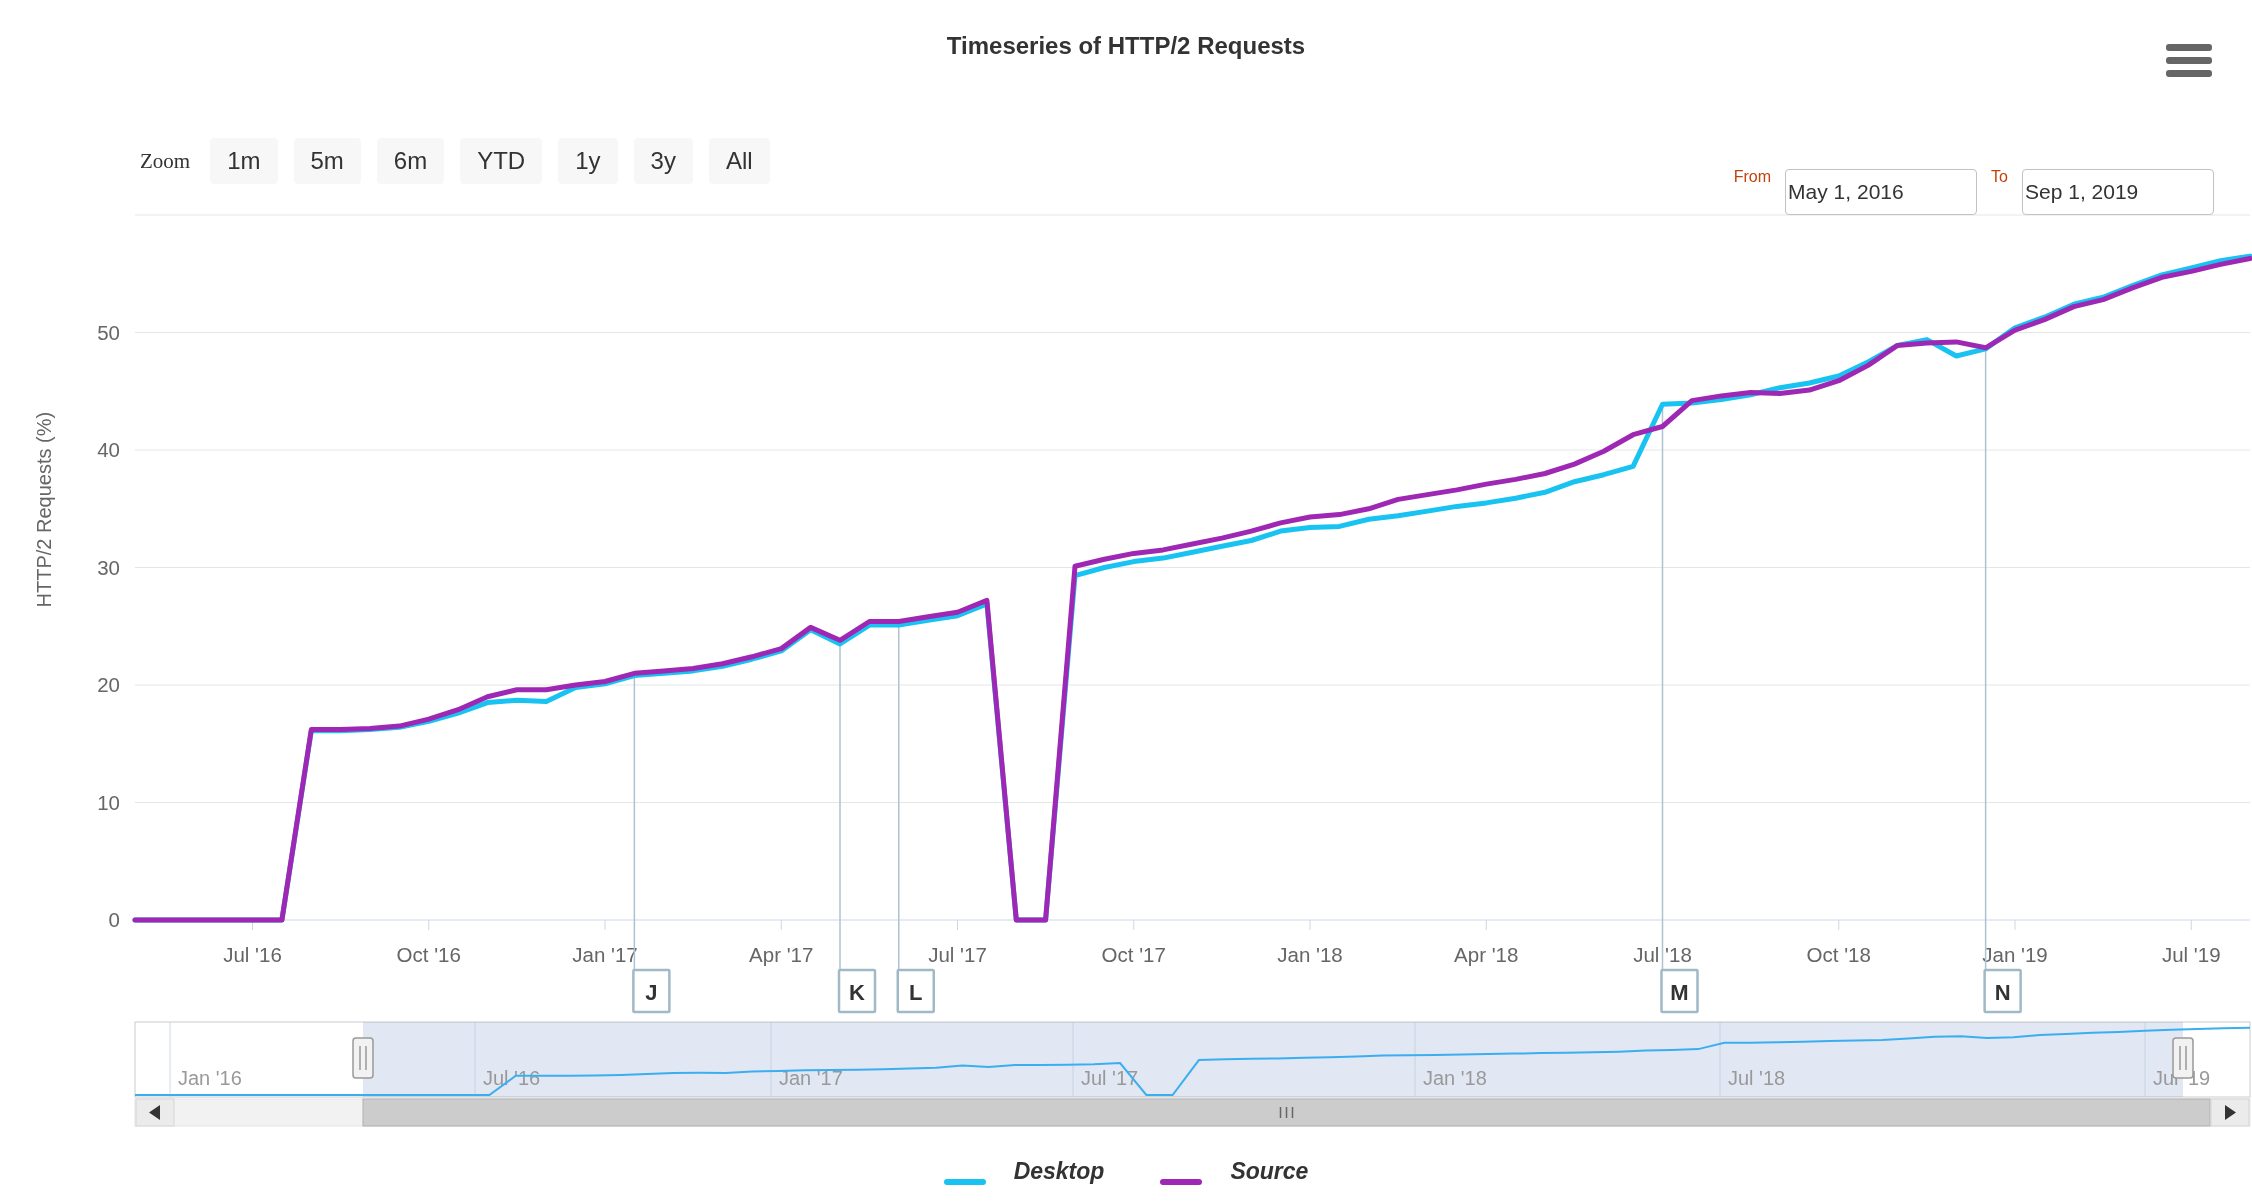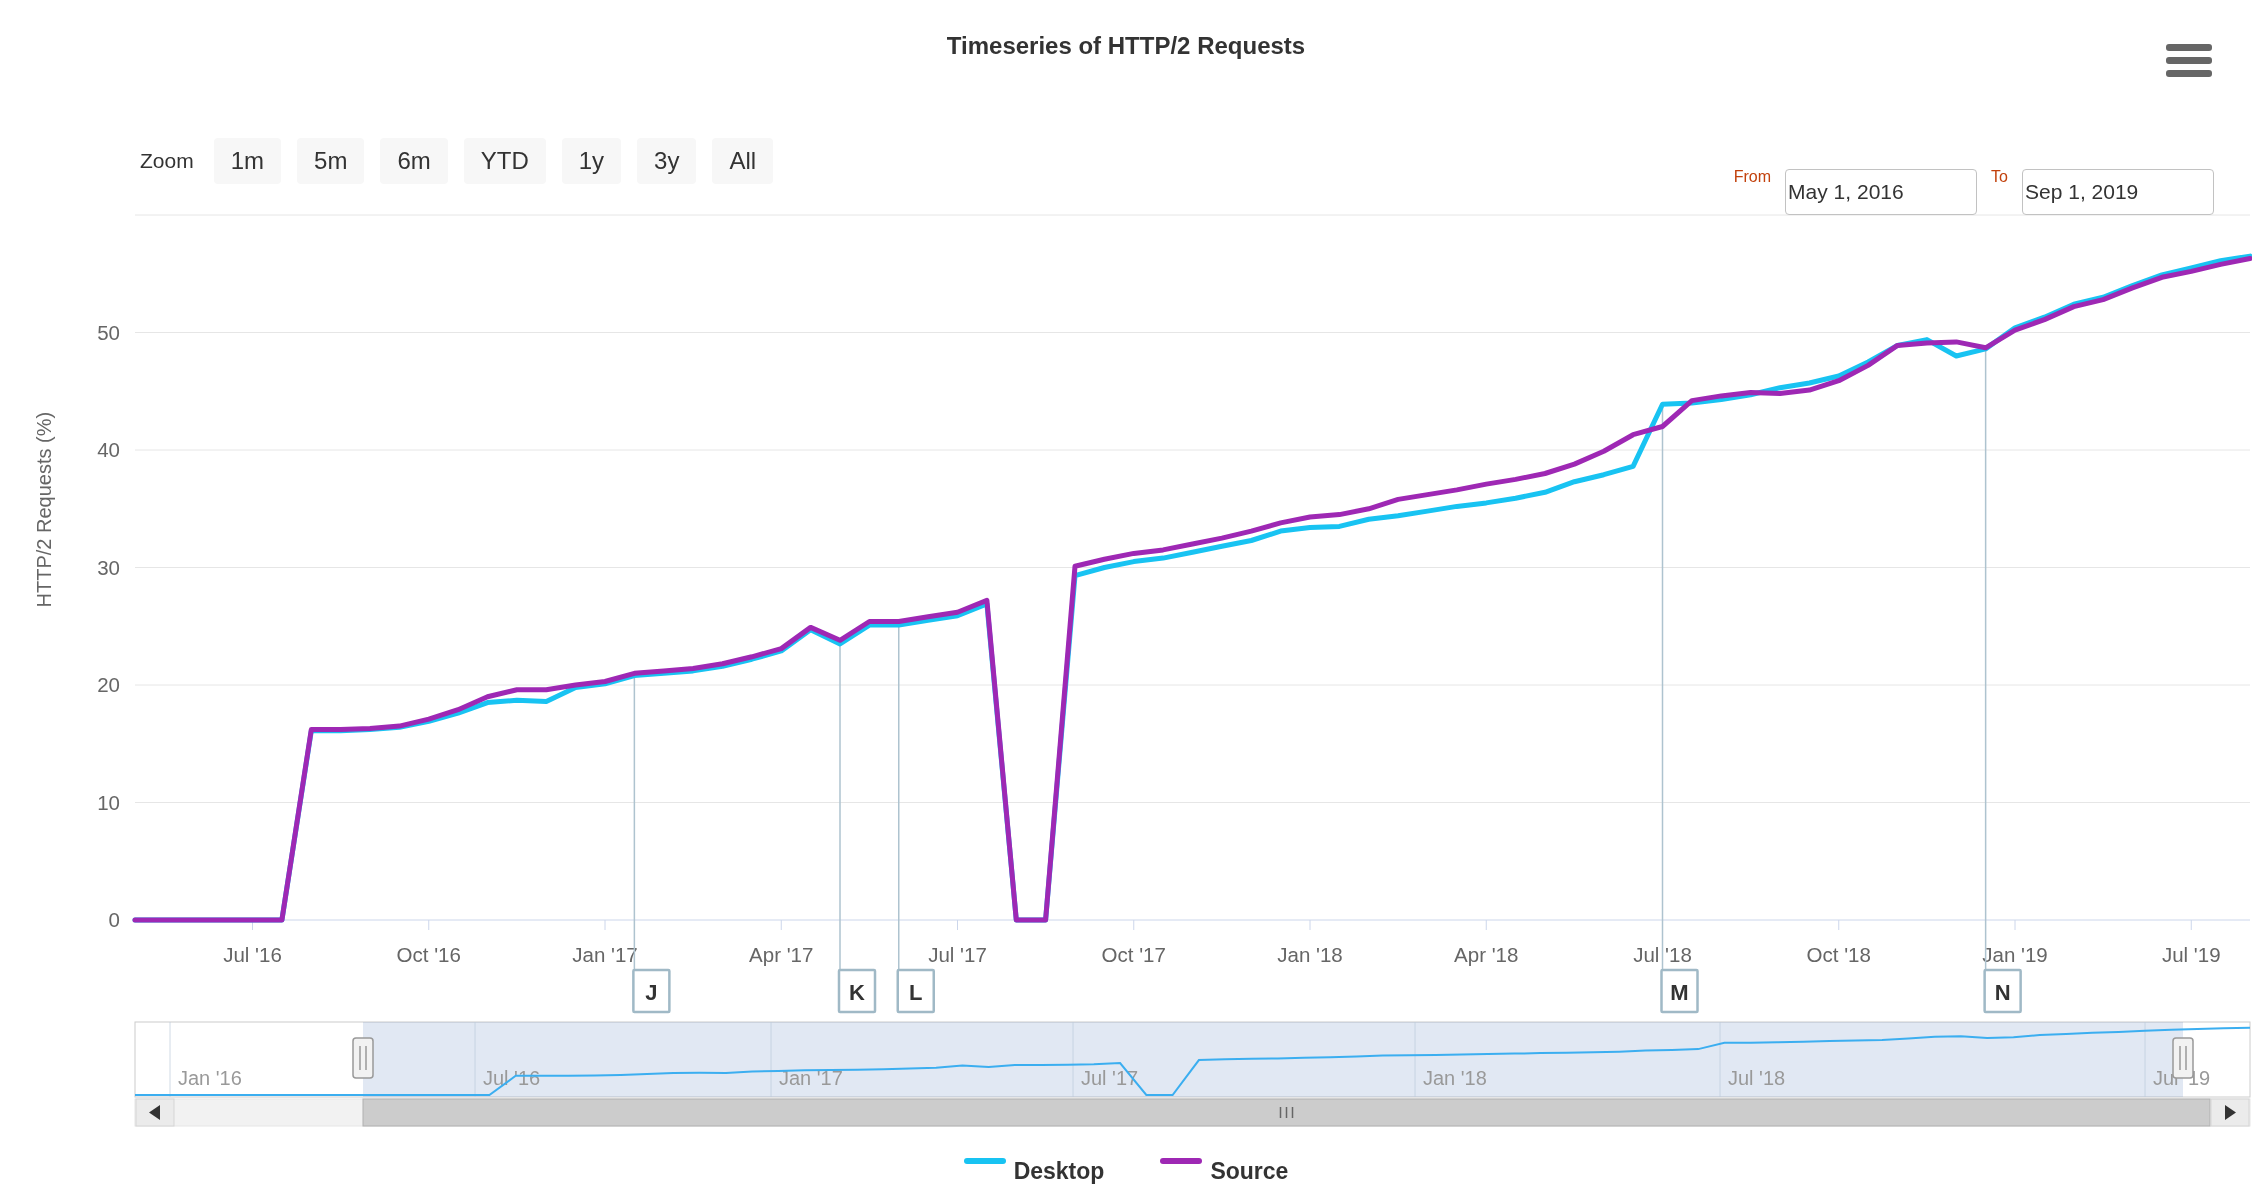--- a/index.html
+++ b/index.html
@@ -4,28 +4,28 @@
 <style>
   html,body{margin:0;padding:0;background:#fff;}
   body{font-family:"Liberation Sans","DejaVu Sans",sans-serif;}
   #stage{position:relative;width:2252px;height:1204px;background:#fff;overflow:hidden;}
   .title{position:absolute;top:32px;left:0;width:100%;text-align:center;font-size:24px;font-weight:600;color:#333;}
   .subtitle{position:absolute;top:84px;left:0;width:100%;text-align:center;font-size:21px;color:#666;}
   .burger{position:absolute;top:44px;right:40px;width:46px;height:34px;cursor:pointer;}
   .burger span{display:block;width:46px;height:7px;background:#666;border-radius:3px;margin-bottom:6px;}
   .toolbar{position:absolute;top:138px;left:0;width:100%;height:50px;}
   .zoomwrap{position:absolute;left:140px;top:0;display:flex;align-items:center;gap:16px;}
-  .zoomlabel{font-size:21px;color:#333;margin-right:4px;}
+  .zoomlabel{font-size:21px;color:#333;margin-right:4px;font-family:Liberation Serif, serif;}
   .zbtn{background:#f7f7f7;border:none;border-radius:4px;padding:9px 17px;font-size:24px;color:#333;font-family:inherit;cursor:pointer;}
   .rangewrap{position:absolute;right:38px;top:0;display:flex;align-items:center;gap:14px;}
   .rlabel{font-size:16px;color:#c2410c;}
   .rinput{width:186px;height:42px;border:1px solid #c2c2c2;border-radius:4px;font-size:21px;color:#333;text-align:left;font-family:inherit;background:#fff;margin-top:31px;}
   .ytitle{position:absolute;left:14px;top:566px;transform:rotate(-90deg);transform-origin:center;font-size:20px;color:#666;white-space:nowrap;width:60px;text-align:center;}
   .legend{position:absolute;left:0;top:1158px;width:100%;display:flex;justify-content:center;gap:56px;align-items:center;}
-  .litem{display:flex;align-items:flex-start;gap:8px;cursor:pointer;}
+  .litem{display:flex;align-items:flex-end;gap:28px;cursor:pointer;font-style:italic;}
   .ldash{width:42px;height:6px;border-radius:3px;}
   .ltext{font-size:23px;font-weight:700;color:#333;}
   svg text{font-family:"Liberation Sans","DejaVu Sans",sans-serif;}
 </style>
 </head>
 <body>
 
 <div id="stage">
   <div class="title">Timeseries of HTTP/2 Requests</div>
   <div class="burger" title="Chart context menu">

